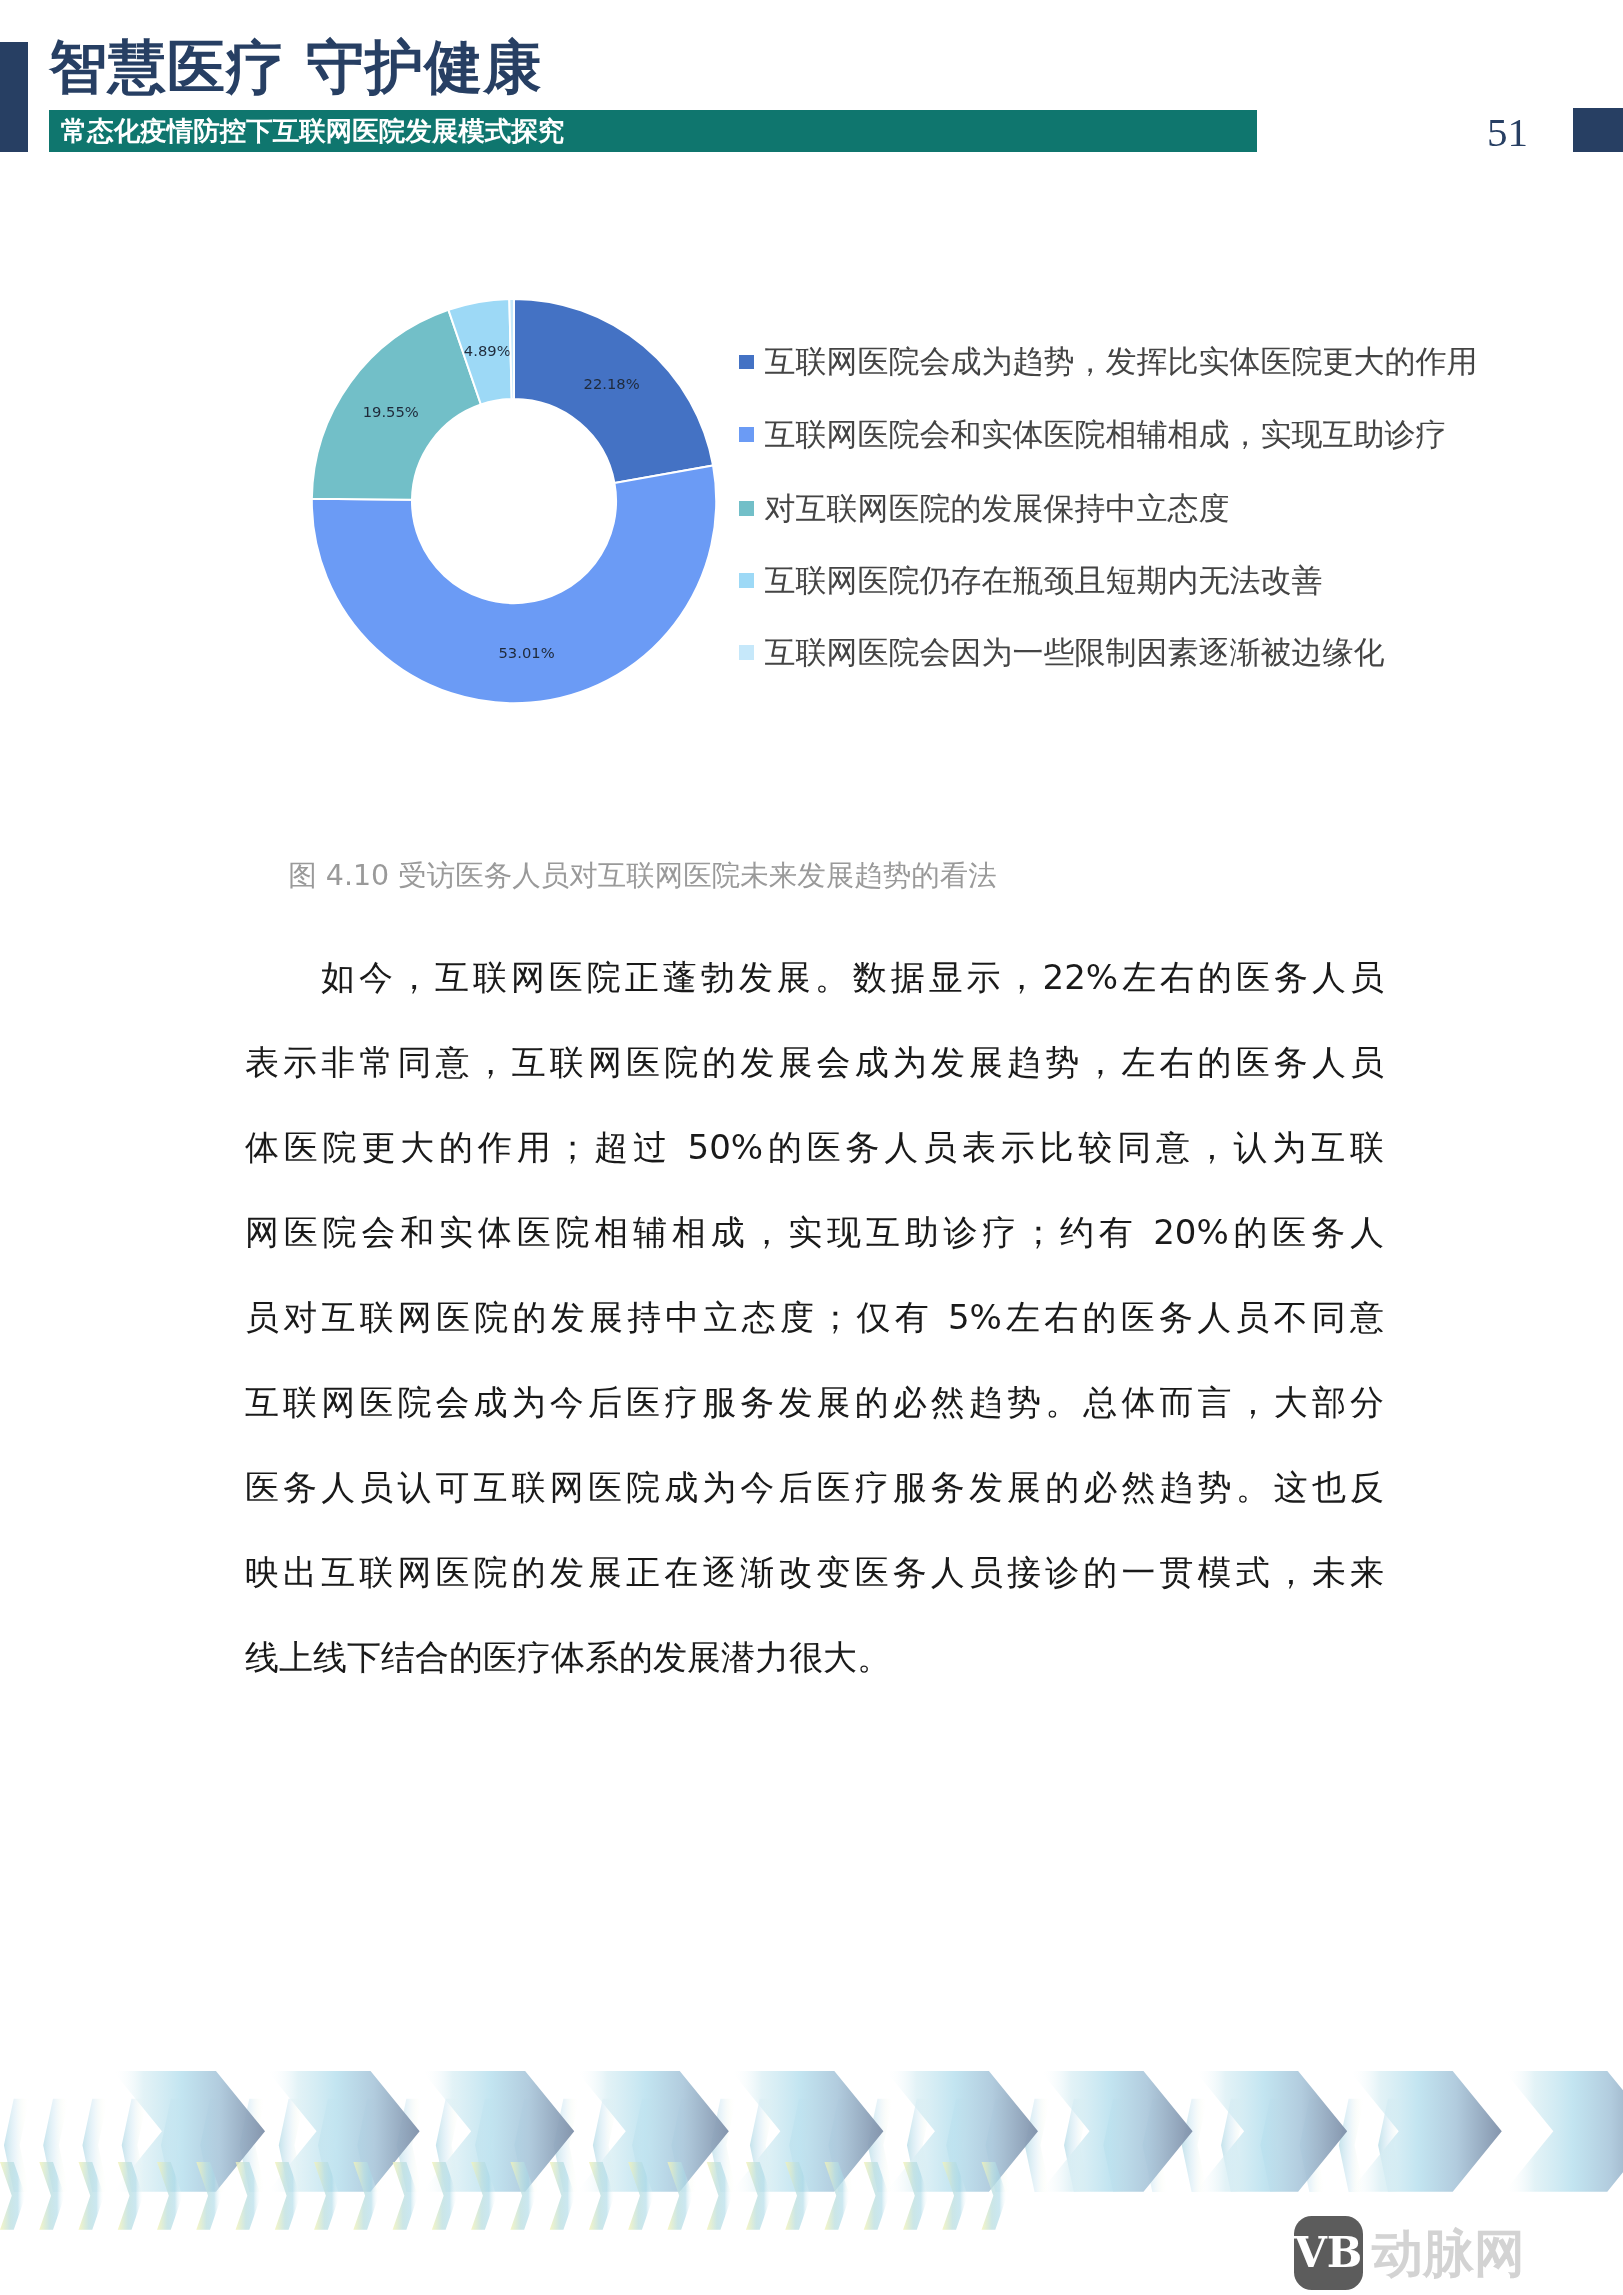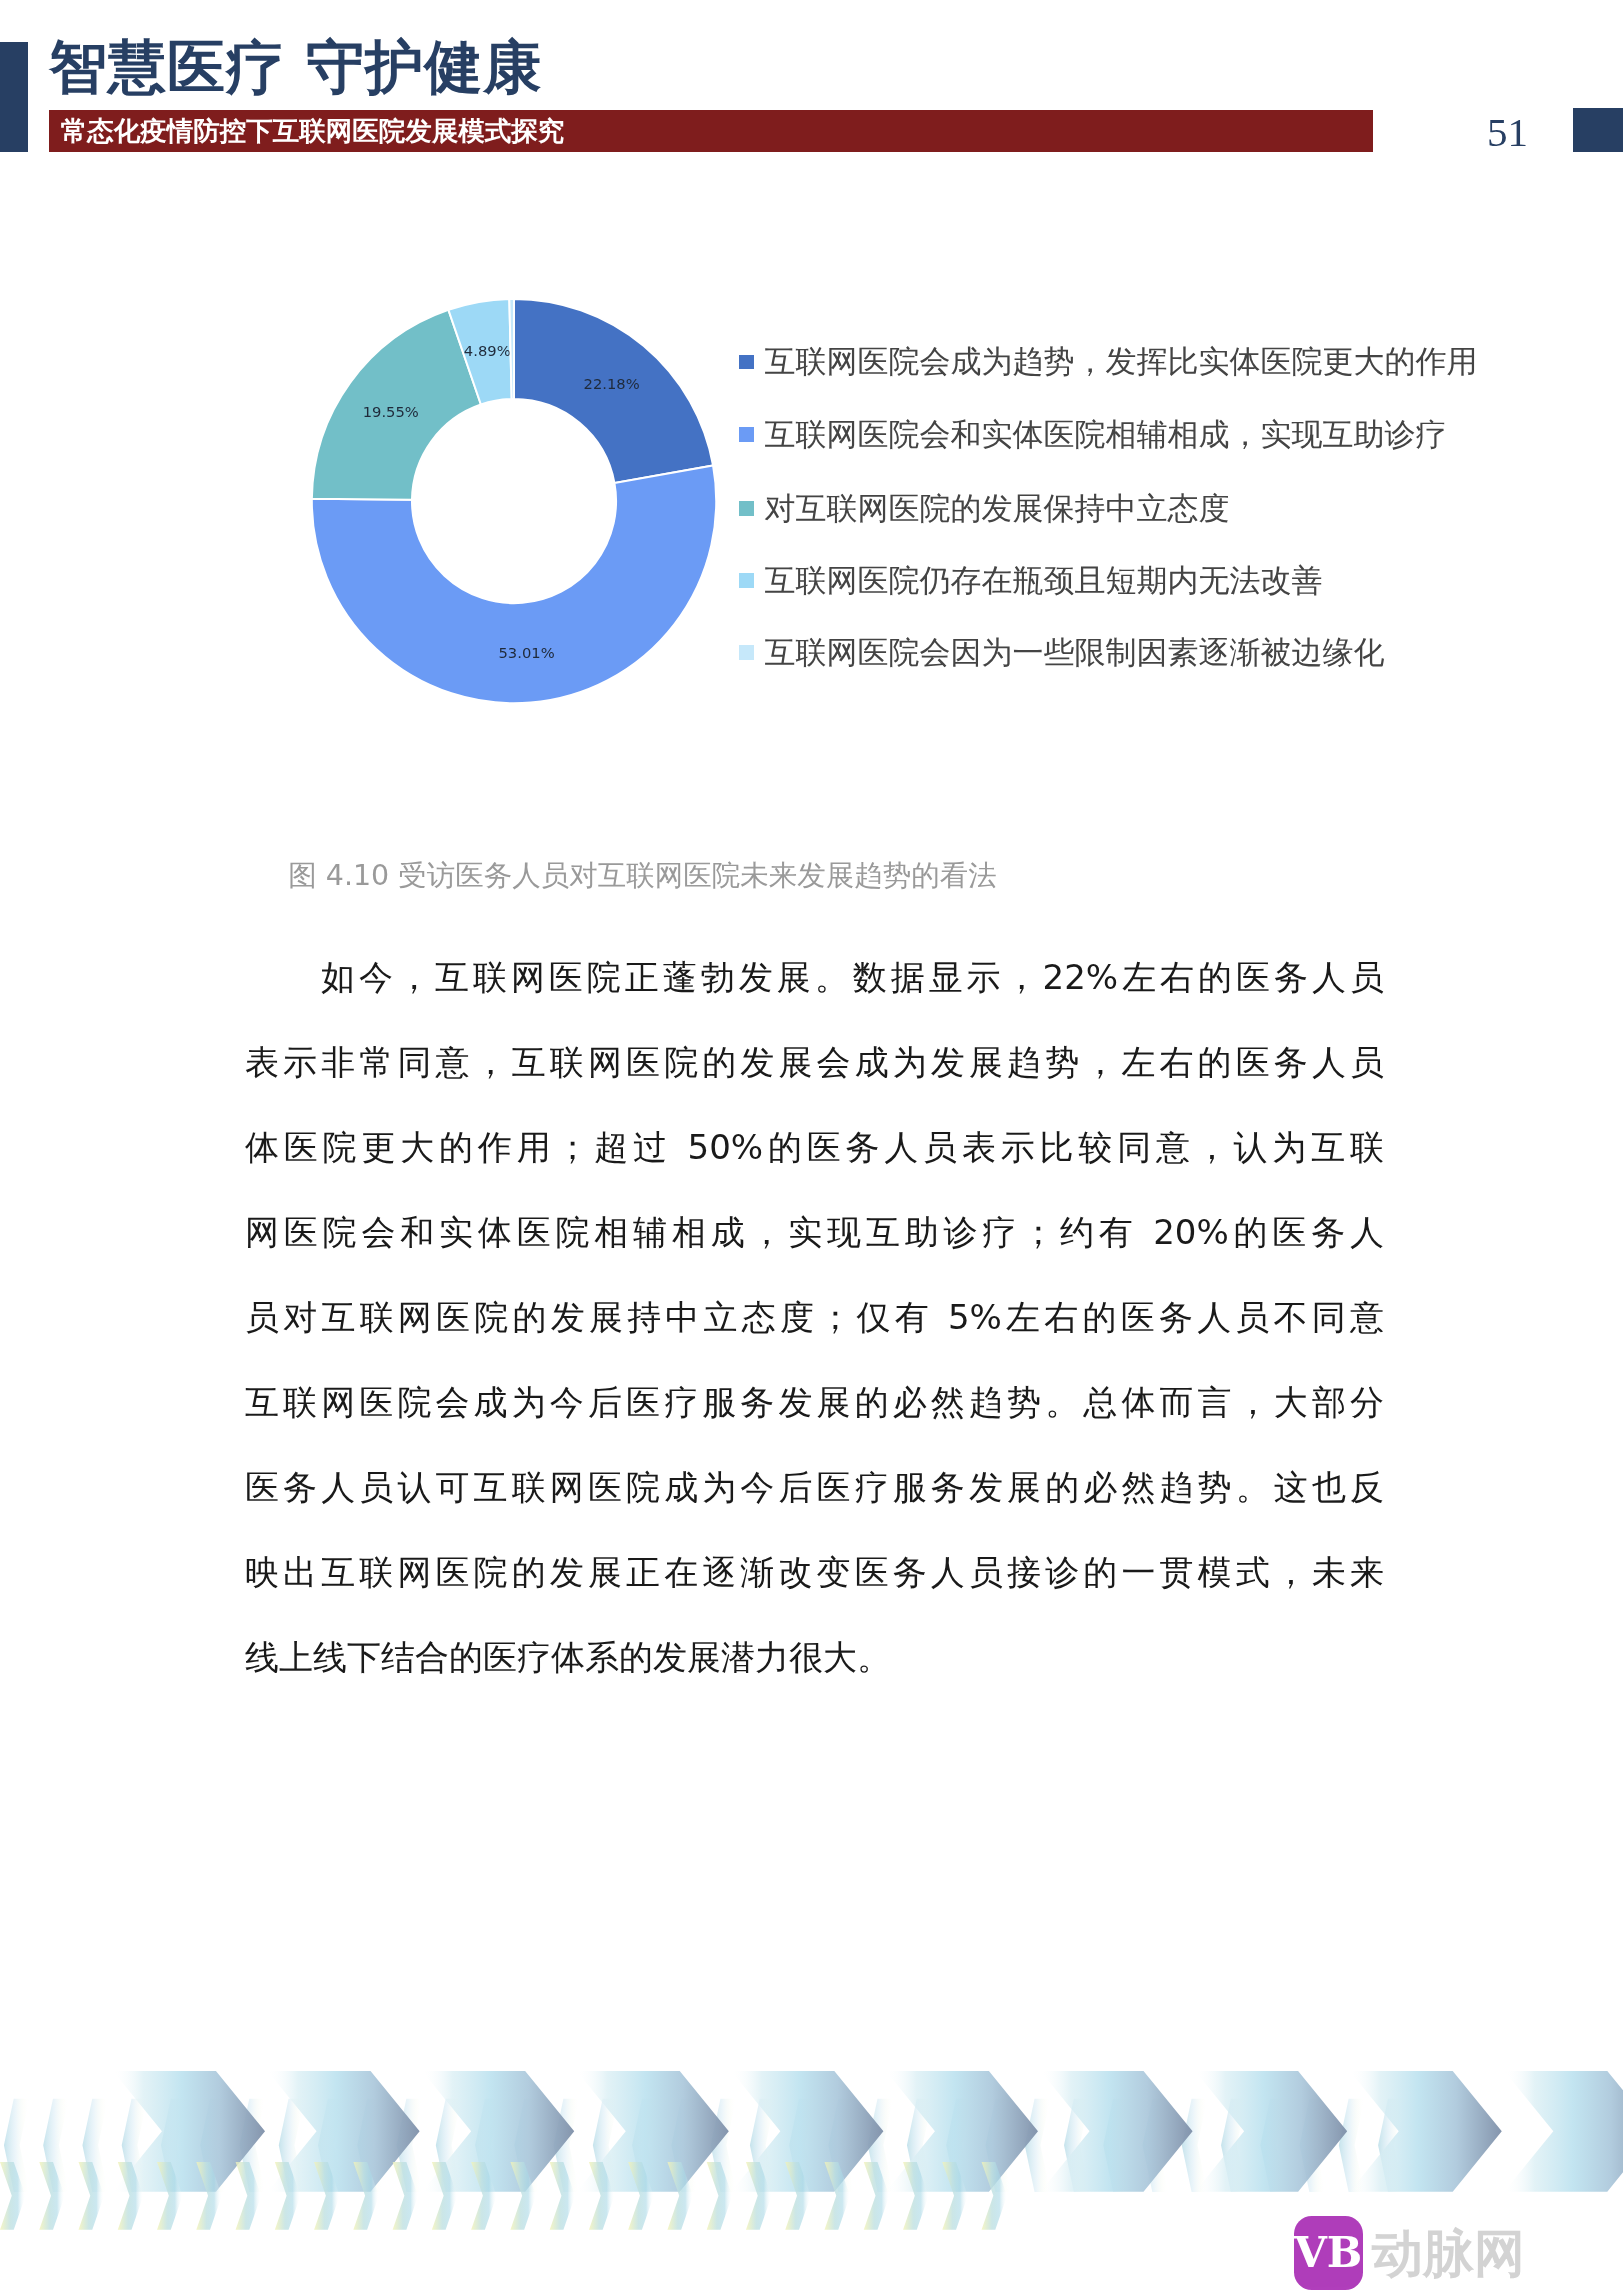--- a/index.html
+++ b/index.html
@@ -1,21 +1,21 @@
 <!DOCTYPE html>
 <html style="font-size:7.9px"><head>
 <meta charset="utf-8">
 <style>
   html, body { margin:0; padding:0; }
   body { width:1623px; height:2295px; position:relative; background:#ffffff; overflow:hidden;
          font-family:"DejaVu Sans","Liberation Sans",sans-serif; }
   .left-bar { position:absolute; left:0; top:42px; width:28px; height:110px; background:#273f63; }
   .main-title { position:absolute; left:49px; top:33px; font-family:"DejaVu Serif","Liberation Serif",serif;
                 font-weight:bold; font-size:58px; color:#273f63; letter-spacing:1px; line-height:69px; white-space:nowrap; }
-  .banner { position:absolute; left:49px; top:110px; width:1324px; height:42px; background:#7f1d1d; }
+  .banner { position:absolute; left:49px; top:110px; width:1208px; height:42px; background:#0f766e; }
   .banner-text { position:absolute; left:11.8px; top:4.9px; font-family:"DejaVu Serif","Liberation Serif",serif;
                  font-weight:bold; font-size:26.5px; color:#ffffff; line-height:31px; white-space:nowrap; }
   .page-num { position:absolute; left:1487px; top:108px; font-family:"Liberation Serif","DejaVu Serif",serif;
               font-size:41px; color:#273f63; line-height:49px; }
   .right-block { position:absolute; left:1573px; top:108px; width:50px; height:44px; background:#273f63; }
 
   .chart { position:absolute; left:304px; top:294px; width:422px; height:422px; }
   .slice-label { font-family:"DejaVu Sans","Liberation Sans",sans-serif; font-size:30px; fill:#1f2a3a; }
   .legend { position:absolute; left:739px; top:344px; }
   .legend-item { position:absolute; left:0; height:29.4px; display:flex; align-items:center; white-space:nowrap; }
@@ -25,21 +25,21 @@
   .caption { position:absolute; left:0; width:1285px; top:856px; text-align:center; font-size:28.5px;
              color:#9a9a9a; line-height:39px; white-space:nowrap; }
   .body-text { position:absolute; left:245px; top:935px; width:1139px; font-size:34px; color:#1a1a1a;
                line-height:85px; }
   .body-line { white-space:nowrap; height:85px; text-align:justify; text-align-last:justify; }
   .body-line.first { padding-left:76px; }
   .body-line.last { text-align-last:left; }
 
   .footer-deco { position:absolute; left:0; top:2052px; width:1623px; height:244px; }
   .watermark { position:absolute; left:1285px; top:2194px; width:339px; height:98px; }
-  .wm-logo { position:absolute; left:8.8px; top:22px; width:69px; height:74px; border-radius:17.7px; background:#a21caf; opacity:0.85; }
+  .wm-logo { position:absolute; left:8.8px; top:22px; width:69px; height:74px; border-radius:17.7px; background:#404040; opacity:0.85; }
   .wm-logo-text { position:absolute; left:0; top:11.8px; width:69px; text-align:center; font-family:"DejaVu Serif",serif;
                   font-weight:bold; font-size:42px; color:#ffffff; }
   .wm-text { position:absolute; left:87px; top:19.6px; font-size:51px; font-weight:bold; color:#cfcfcf; opacity:0.9;
              line-height:79px; white-space:nowrap; }
 </style>
 </head>
 <body>
 
 <div class="left-bar"></div>
 <div class="main-title">智慧医疗 守护健康</div>

